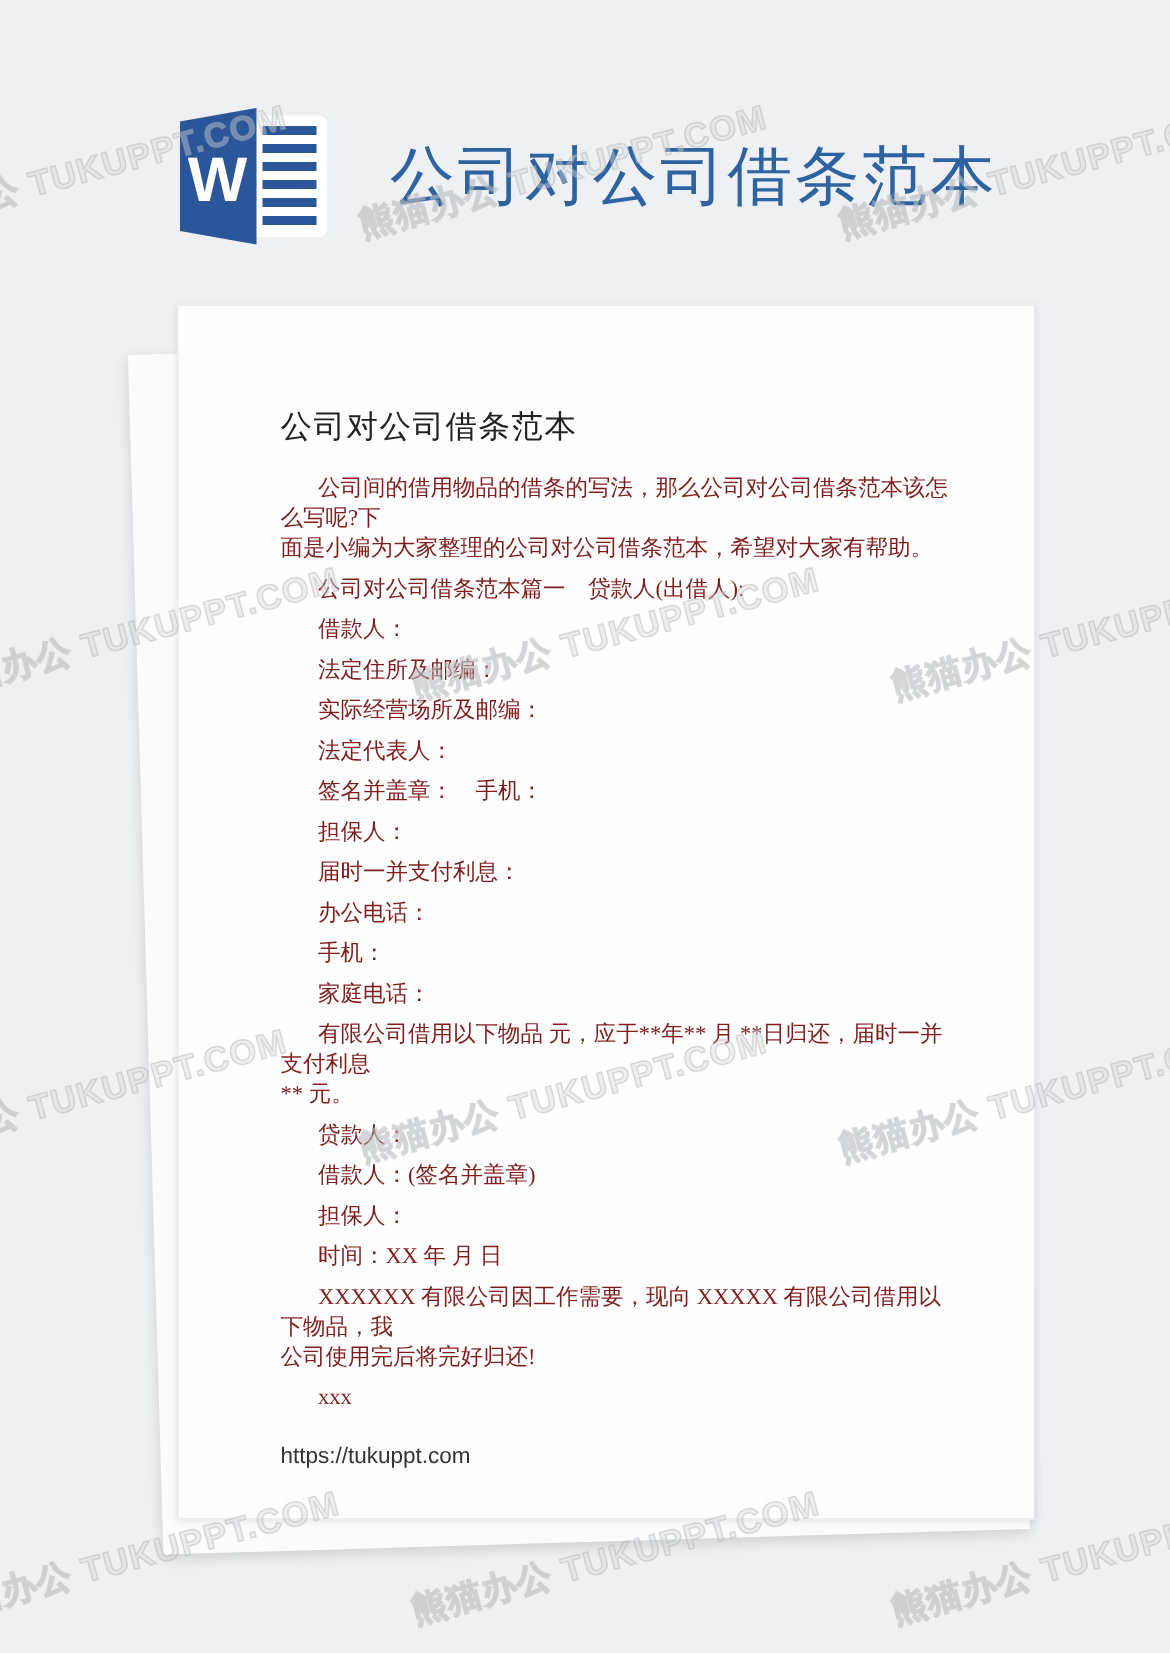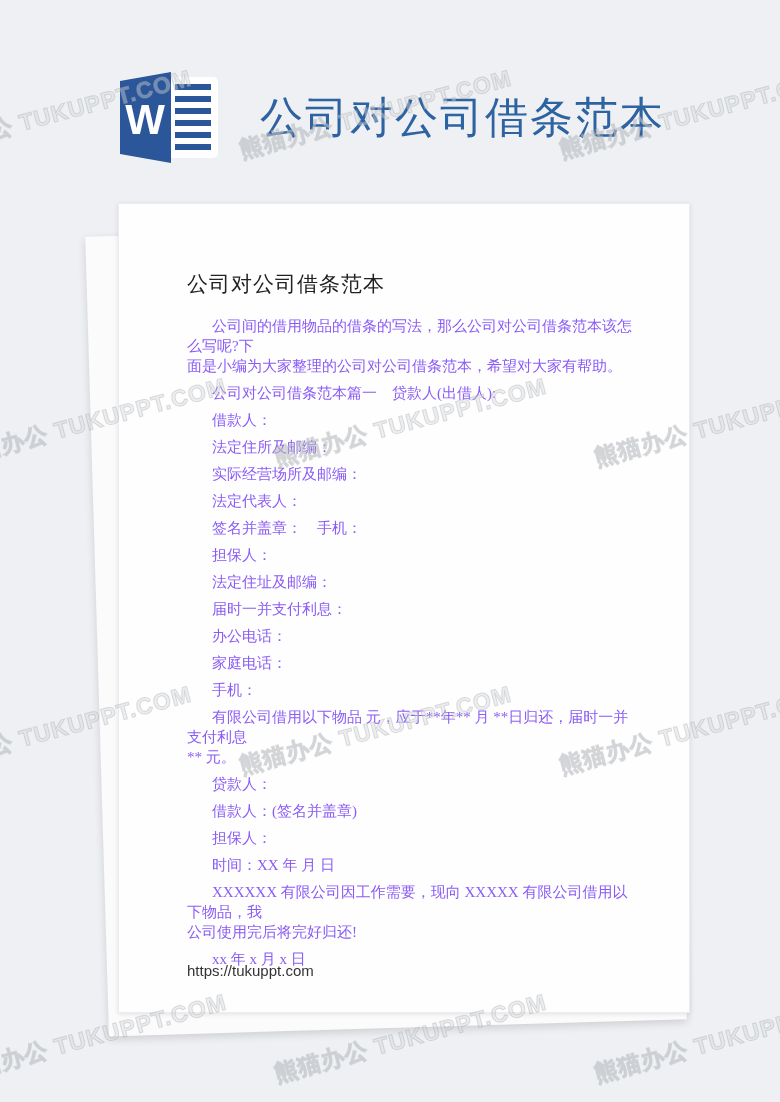--- a/index.html
+++ b/index.html
@@ -57,21 +57,21 @@
     letter-spacing:1px;
   }
   .doc-body{color:#2f2f2f;}
   .para{
     margin:0 0 7px 0;
     font-size:15px;
     line-height:20px;
     font-family:"Liberation Serif","DejaVu Serif", serif;
     white-space:pre-wrap;
     text-indent:25px;
-    color:#8b5cf6;
+    color:#7f1d1d;
   }
   .doc-footer{
     position:absolute;
     left:68px;top:758px;
     font-size:15px;
     color:#333;
     font-family:"Liberation Sans", sans-serif;
   }
   
   .watermark-layer{
@@ -104,34 +104,33 @@
   <div class="doc-body">
       <p class="para">公司间的借用物品的借条的写法，那么公司对公司借条范本该怎么写呢?下
 面是小编为大家整理的公司对公司借条范本，希望对大家有帮助。</p>
       <p class="para">公司对公司借条范本篇一　贷款人(出借人):</p>
       <p class="para">借款人：</p>
       <p class="para">法定住所及邮编：</p>
       <p class="para">实际经营场所及邮编：</p>
       <p class="para">法定代表人：</p>
       <p class="para">签名并盖章：　手机：</p>
       <p class="para">担保人：</p>
-      <p class="para">法定住址及邮编：</p>
       <p class="para">届时一并支付利息：</p>
       <p class="para">办公电话：</p>
+      <p class="para">手机：</p>
       <p class="para">家庭电话：</p>
-      <p class="para">手机：</p>
       <p class="para">有限公司借用以下物品 元，应于**年** 月 **日归还，届时一并支付利息
 ** 元。</p>
       <p class="para">贷款人：</p>
       <p class="para">借款人：(签名并盖章)</p>
       <p class="para">担保人：</p>
       <p class="para">时间：XX 年 月 日</p>
       <p class="para">XXXXXX 有限公司因工作需要，现向 XXXXX 有限公司借用以下物品，我
 公司使用完后将完好归还!</p>
-      <p class="para">xx 年 x 月 x 日</p>
+      <p class="para">xxx</p>
     </div>
   <div class="doc-footer">https://tukuppt.com</div>
 </div>
 
 <div class="header">
   <svg class="word-icon" viewBox="0 0 112 95" xmlns="http://www.w3.org/2000/svg">
     <rect x="56" y="7" width="50" height="81" rx="5" fill="#ffffff"></rect>
     <g fill="#2b579a">
       <rect x="63" y="14" width="36" height="6"></rect>
       <rect x="63" y="26" width="36" height="6"></rect>

